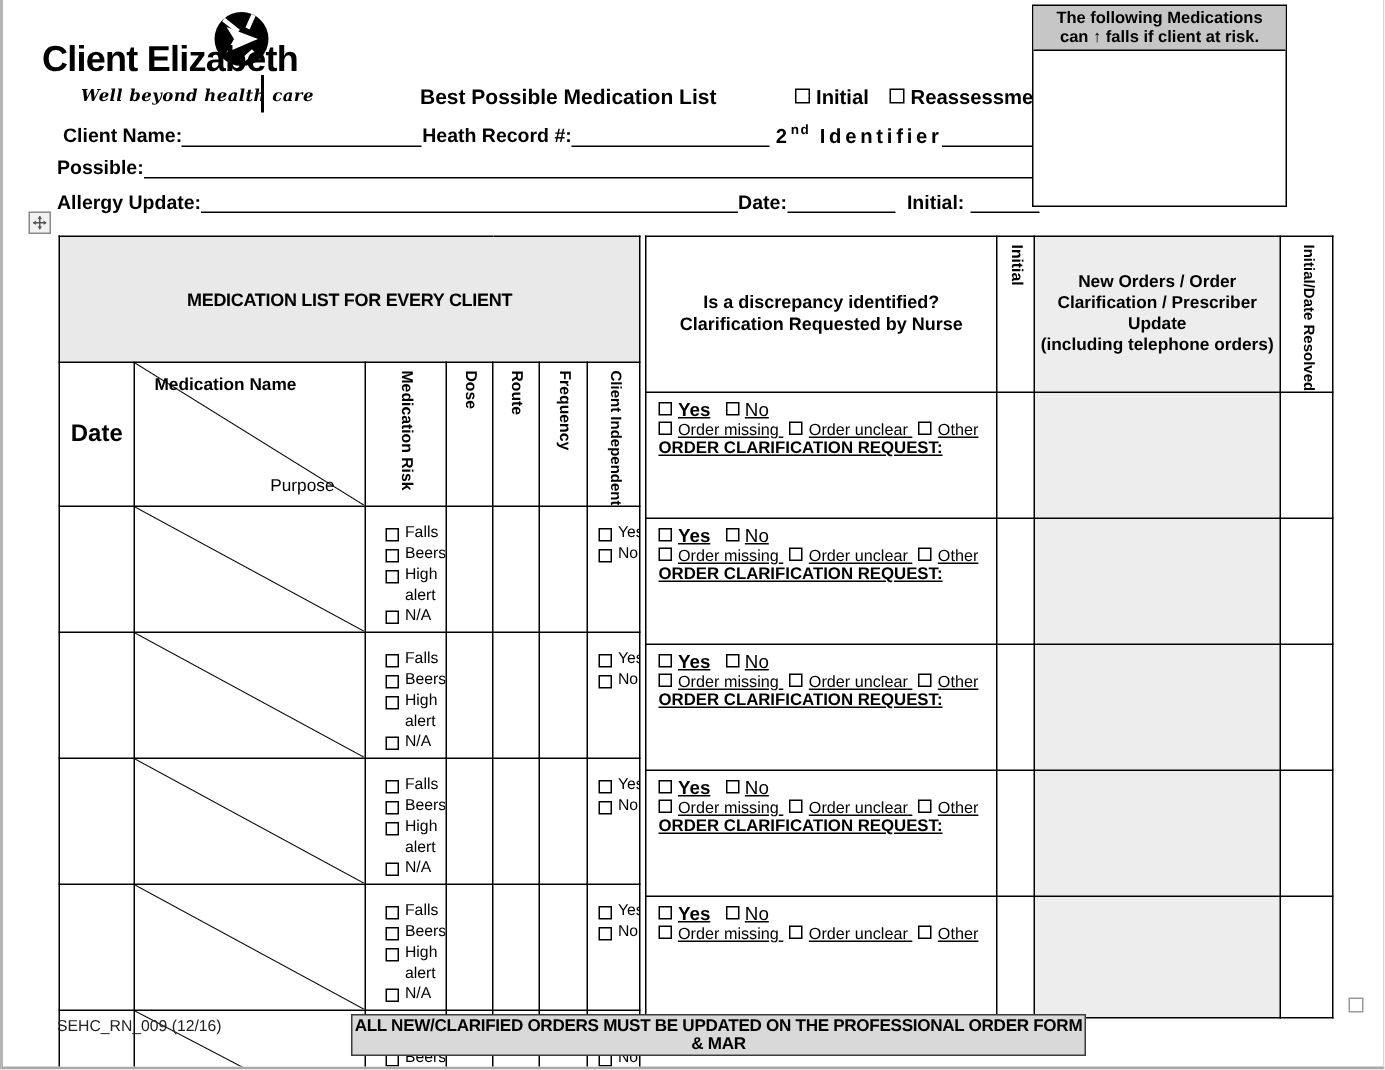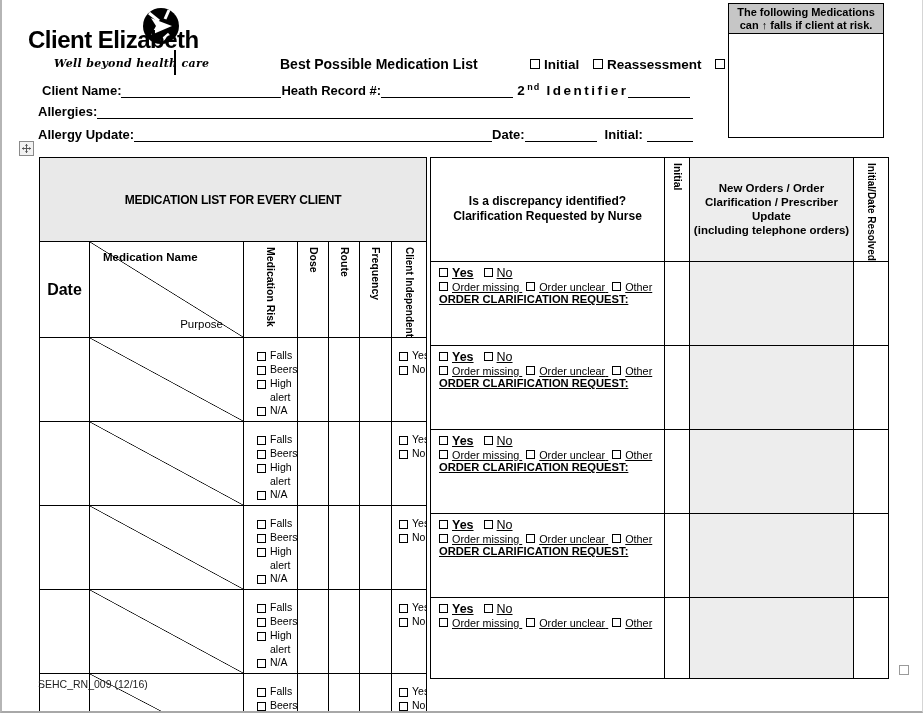--- a/index.html
+++ b/index.html
@@ -100,28 +100,28 @@
     <span class="item"><span class="cb big"></span><span>Initial</span></span>
     <span class="item"><span class="cb big"></span><span>Reassessment</span></span>
     <span class="item"><span class="cb big"></span><span>Discharge</span></span>
   </div>
 
   <div class="hline" style="left:40px;top:81px;">
     <span>Client Name:</span><span class="ul" style="width:160px;"></span><span>Heath Record #:</span><span class="ul" style="width:132px;"></span><span class="ident" style="margin-left:4px;"><span>2</span><sup>nd</sup> <span>Identifier</span></span><span class="ul" style="width:62px;"></span>
   </div>
 
   <div class="hline" style="left:36px;top:104px;">
-    <span>Allergies:</span><span class="ul" style="width:596px;"></span>
+    <span>Possible:</span><span class="ul" style="width:596px;"></span>
   </div>
 
   <div class="hline" style="left:36px;top:127px;">
     <span>Allergy Update:</span><span class="ul" style="width:358px;"></span><span>Date:</span><span class="ul" style="width:72px;"></span><span style="margin-left:8px;">Initial:</span><span class="ul" style="width:46px;margin-left:4px;"></span>
   </div>
 
-  <div class="abs meds-box" style="left:726px;top:3px;width:156px;height:135px;">
+  <div class="abs meds-box" style="left:686px;top:3px;width:170px;height:135px;">
     <div class="hd">
       <div>The following Medications</div>
       <div>can ↑ falls if client at risk.</div>
     </div>
   </div>
 
   <div class="abs move-handle" style="left:17px;top:141px;">
     <svg width="9" height="9" viewBox="0 0 9 9">
       <line x1="4.5" y1="0" x2="4.5" y2="9" stroke="#555" stroke-width="1"></line>
       <line x1="0" y1="4.5" x2="9" y2="4.5" stroke="#555" stroke-width="1"></line>
@@ -519,14 +519,17 @@
       </div>
     </td>
     <td></td>
     <td class="gray"></td>
     <td></td>
   </tr>
 </tbody>
   </table>
 
   <div class="abs footer-code" style="left:36px;top:678px;">SEHC_RN_009 (12/16)</div>
+  <div class="abs footer-box" style="left:232px;top:676px;width:490px;height:28px;">
+    <span>ALL NEW/CLARIFIED ORDERS MUST BE UPDATED ON THE PROFESSIONAL ORDER FORM &amp; MAR</span>
+  </div>
   <div class="abs mini-cb" style="left:897px;top:665px;"></div>
 </div>
 
 </body></html>

